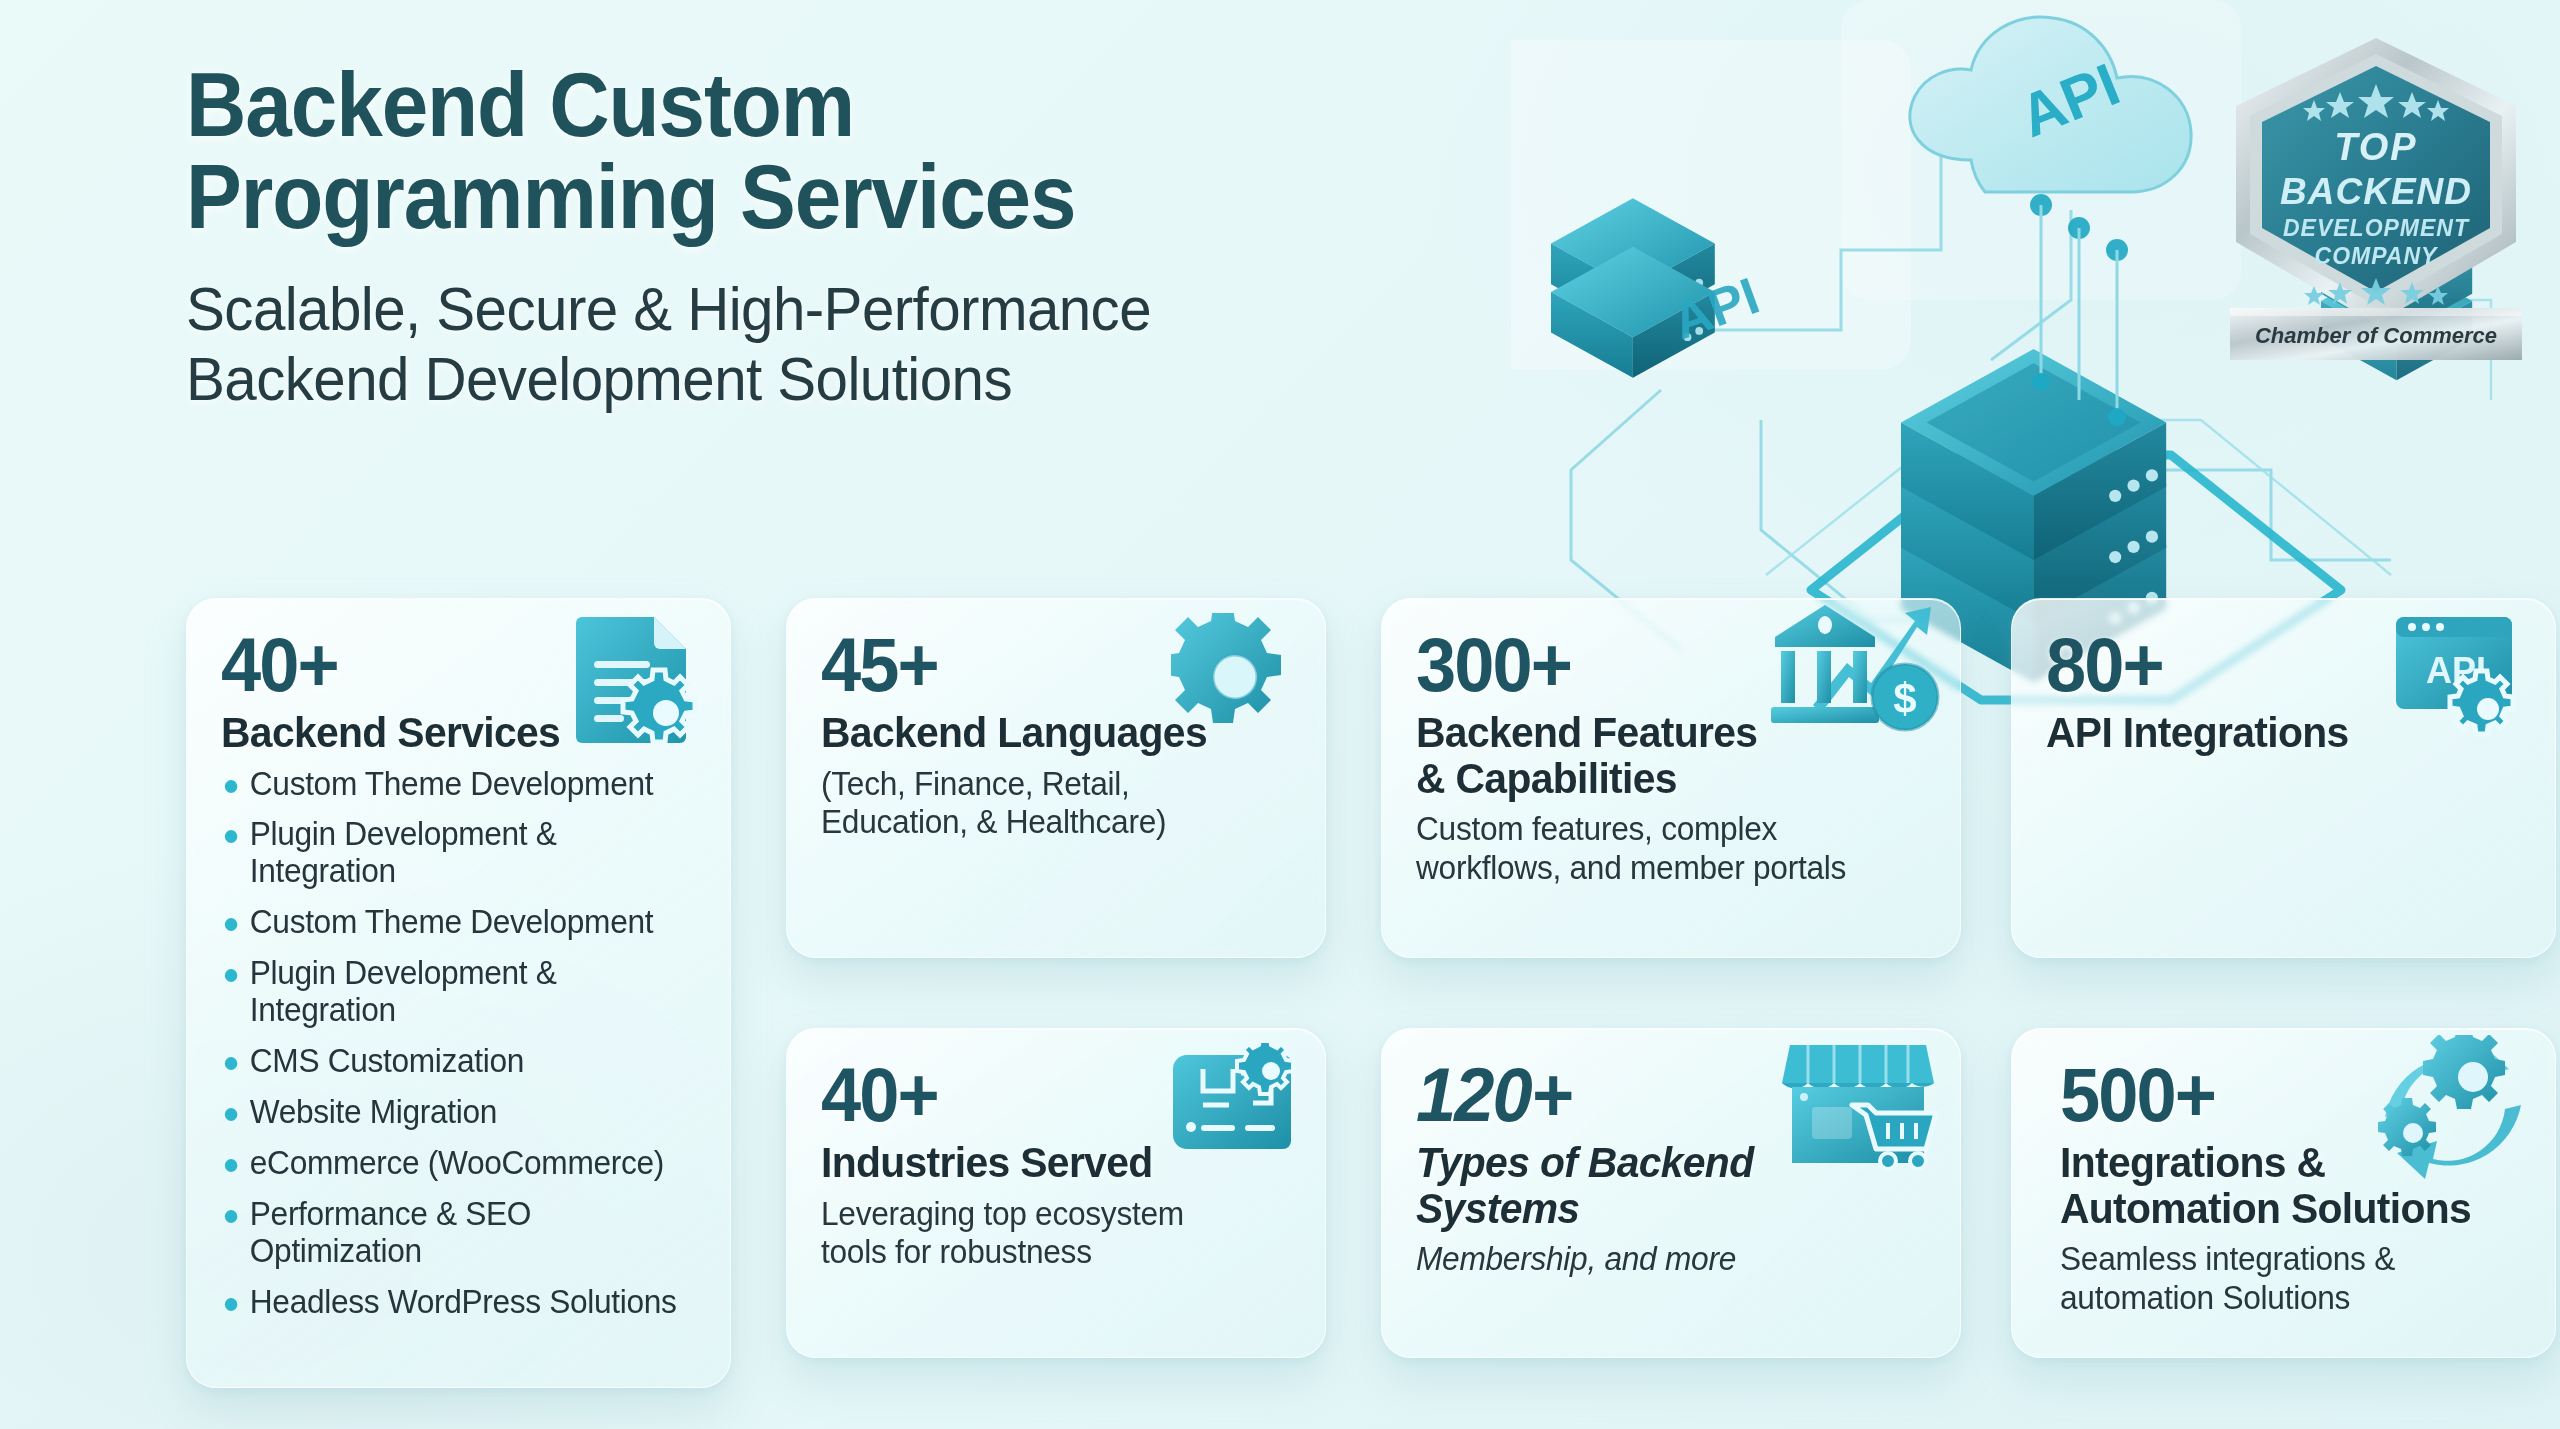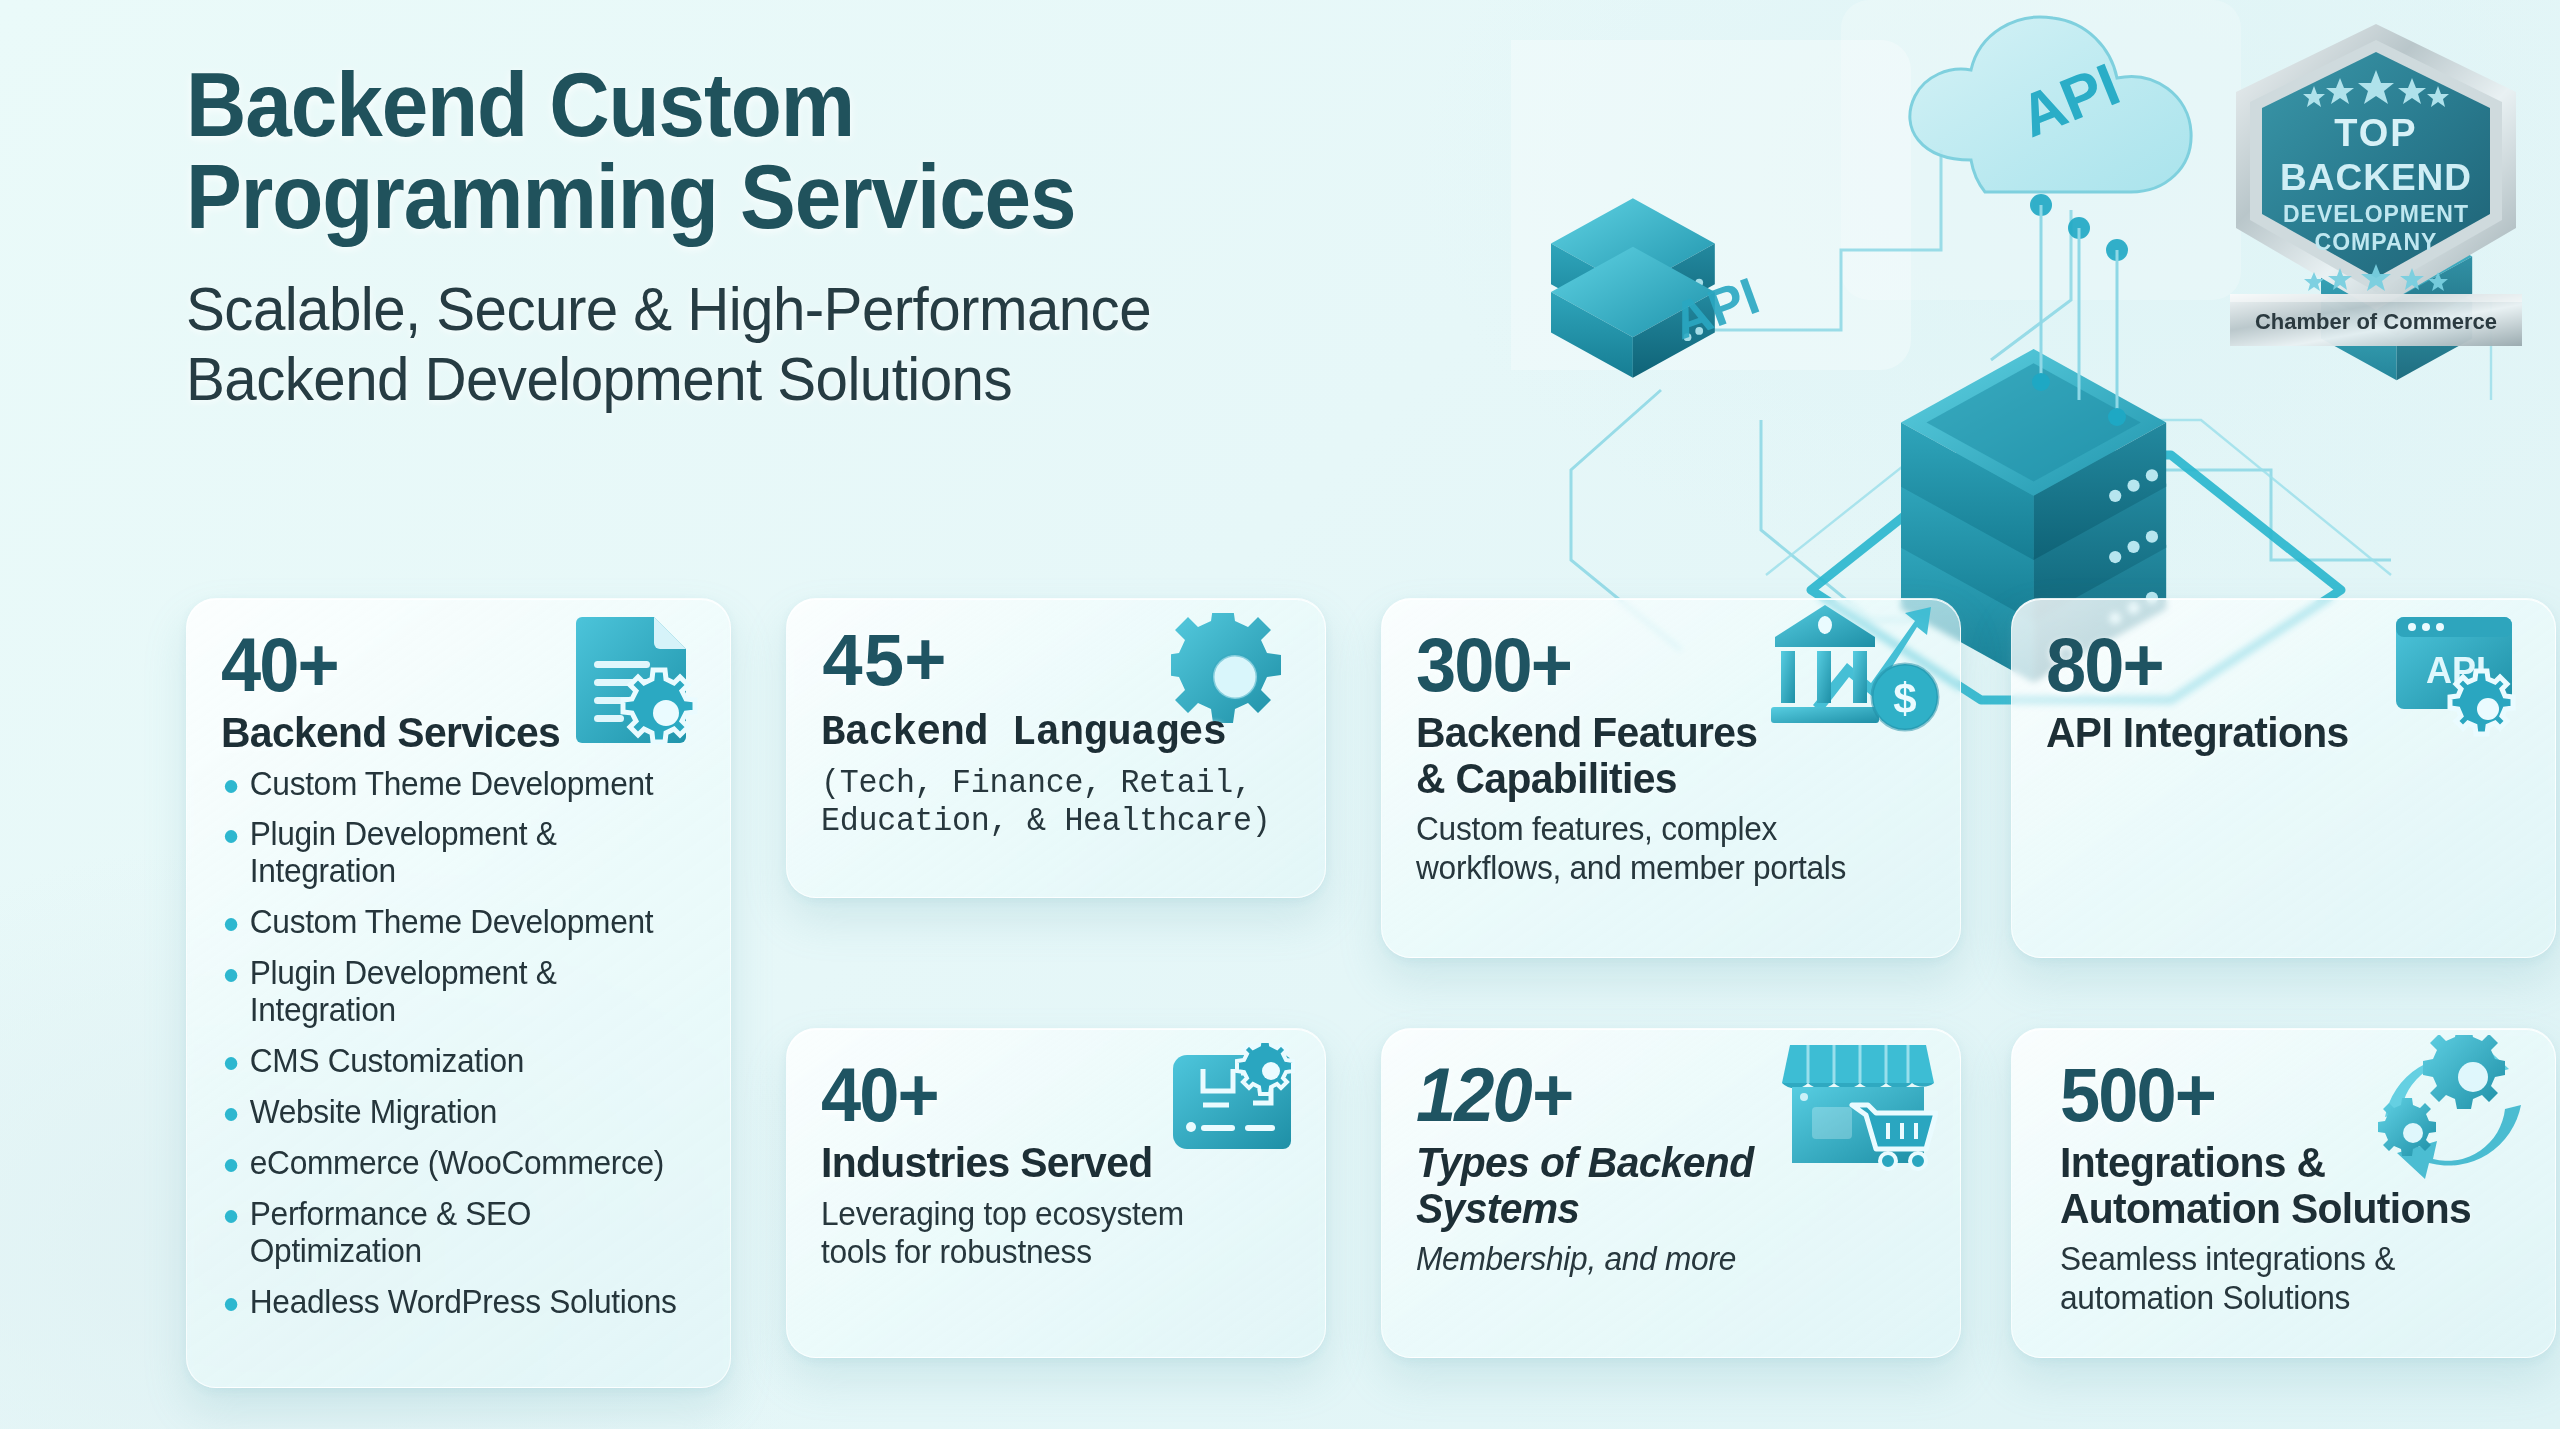--- a/index.html
+++ b/index.html
@@ -27,21 +27,21 @@
     color:#263c43; letter-spacing:-.6px;
     transform:scaleX(.94); transform-origin:left center;
     text-shadow:0 2px 8px rgba(255,255,255,.8);
   }
 
   
   .art{ position:absolute; left:1500px; top:0; width:1060px; height:720px; pointer-events:none; }
   .art svg{ width:100%; height:100%; display:block; }
 
   
-  .badge{ position:absolute; left:2205px; top:10px; width:320px; height:390px; }
+  .badge{ position:absolute; left:2205px; top:24px; width:320px; height:390px;font-style:italic; }
   .badge svg{ width:100%; height:100%; display:block; }
 
   
   .card{
     position:absolute; border-radius:30px;
     background:linear-gradient(145deg, rgba(255,255,255,.82) 0%, rgba(240,253,253,.62) 45%, rgba(225,246,248,.50) 100%);
     border:1px solid rgba(255,255,255,.72);
     box-shadow:0 22px 44px rgba(108,175,184,.20), 0 3px 10px rgba(110,180,190,.13),
                inset 0 1px 0 rgba(255,255,255,.9);
     backdrop-filter:blur(3px);
@@ -74,21 +74,21 @@
     content:""; position:absolute; left:4px; top:14px;
     width:13px; height:13px; border-radius:50%; background:#2db7cf;
   }
   ul.blist.tight li{ margin-bottom:9px; }
 
   .cicon{ position:absolute; pointer-events:none; }
   .cicon svg{ display:block; }
 
   
   #card-backend-services { left:175px;  top:598px;  width:545px; height:790px; }
-  #card-backend-languages{ left:775px;  top:598px;  width:540px; height:300px;font-family:Liberation Mono, monospace; }
+  #card-backend-languages{ left:775px;  top:598px;  width:540px; height:360px; }
   #card-backend-features { left:1370px; top:598px;  width:580px; height:360px; }
   #card-api-integrations { left:2000px; top:598px;  width:545px; height:360px; }
   #card-industries-served{ left:775px;  top:1028px; width:540px; height:330px; }
   #card-backend-systems  { left:1370px; top:1028px; width:580px; height:330px;font-style:italic; }
   #card-automation       { left:2000px; top:1028px; width:545px; height:330px;padding-left:48px; }
 
   #icon-doc-gear   { right:18px;  top:10px; }
   #icon-gear       { right:26px;  top:14px; }
   #icon-bank-growth{ right:20px;  top:-14px; }
   #icon-api-window { right:22px;  top:12px; }

